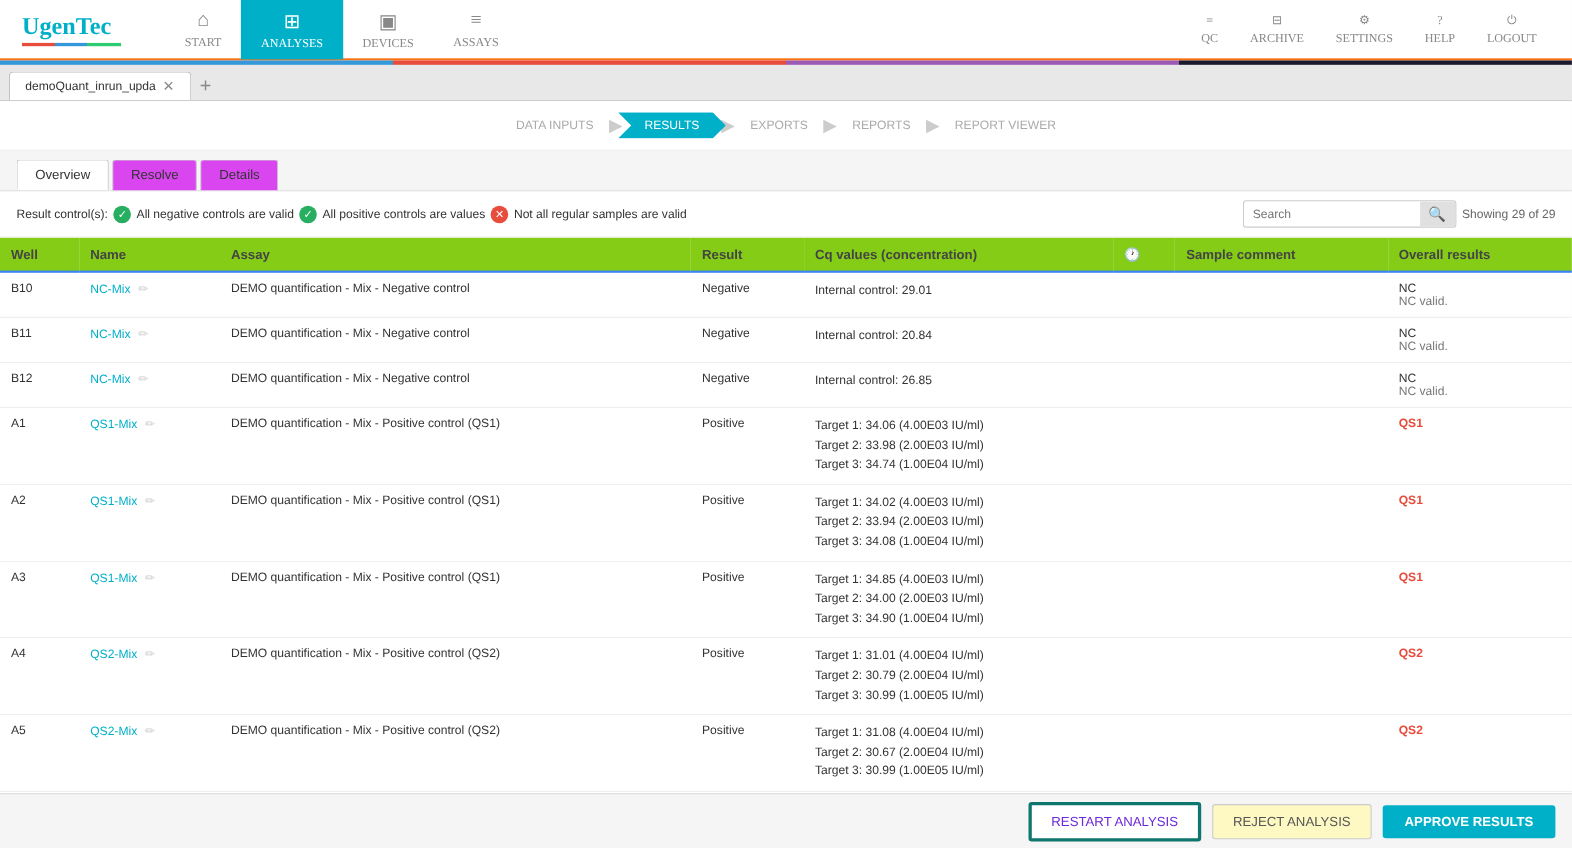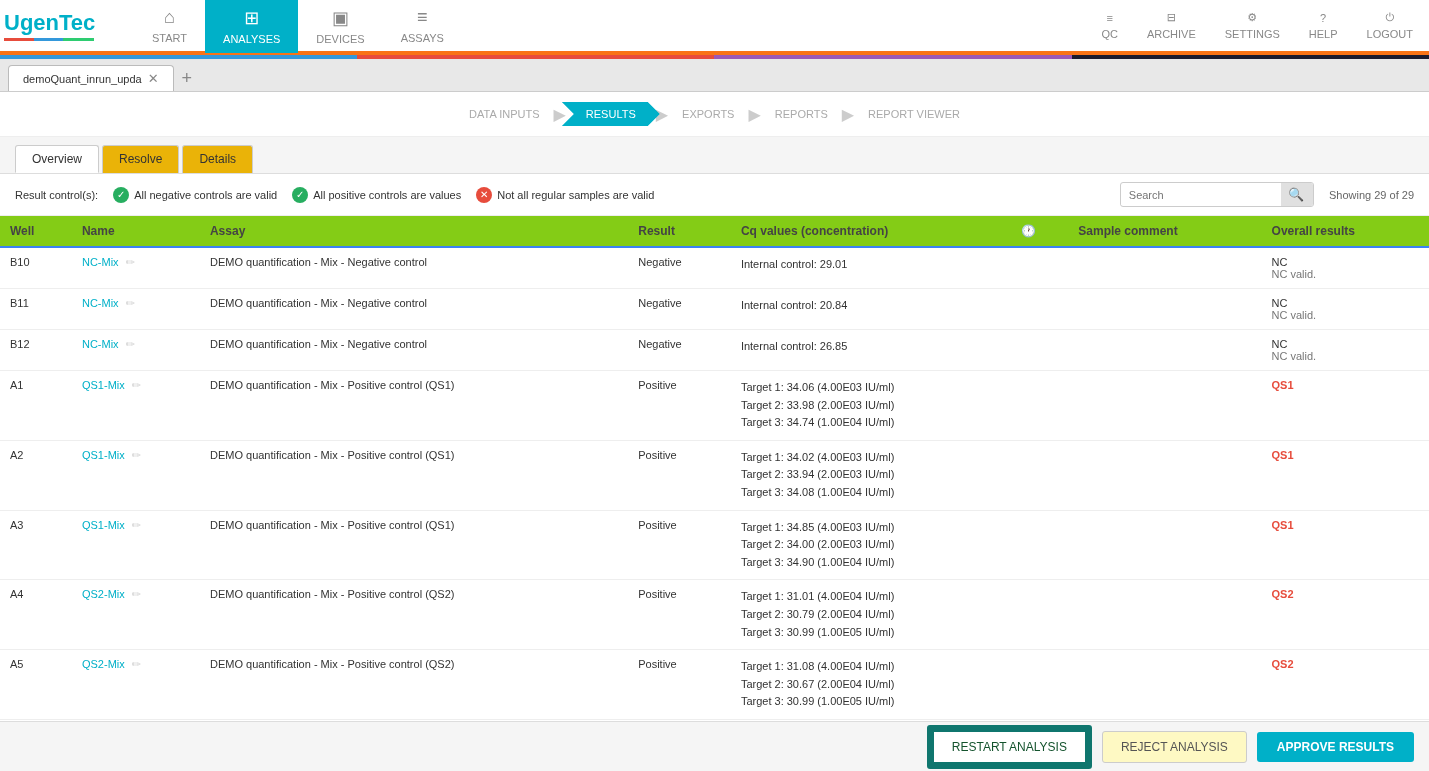--- a/index.html
+++ b/index.html
@@ -3,23 +3,24 @@
   <meta charset="utf-8">
   <style>
     * { box-sizing: border-box; margin: 0; padding: 0; }
     body { font-family: Arial, sans-serif; font-size: 12px; background: #f0f0f0; color: #333; overflow: hidden; }
 
     
     .top-nav {
       display: flex;
       align-items: center;
       background: #fff;
-      border-bottom: 4px solid #f97316;
+      border-bottom: 2px solid #f97316;
       height: 55px;
-      padding: 0 4px;
+      padding: 0 20px;
+      font-family: Liberation Serif, serif;
     }
     .logo-area {
       width: 130px;
       display: flex;
       align-items: center;
     }
     .logo-text {
       font-size: 22px;
       font-weight: bold;
       color: #00b0c8;
@@ -129,33 +130,33 @@
       padding: 8px 15px 0;
       background: #f5f5f5;
       border-bottom: 1px solid #ddd;
     }
     .sub-tab {
       padding: 6px 16px;
       border: 1px solid #ccc;
       border-bottom: none;
       cursor: pointer;
       font-size: 12px;
-      background: #eab308;
+      background: #d946ef;
       border-radius: 3px 3px 0 0;
       margin-right: 3px;
     }
     .sub-tab.active { background: #fff; border-bottom: 1px solid #fff; }
 
     
     .controls-bar {
       background: #fff;
       padding: 8px 15px;
       display: flex;
       align-items: center;
-      gap: 15px;
+      gap: 5px;
       border-bottom: 1px solid #eee;
       font-size: 11px;
     }
     .control-item {
       display: flex;
       align-items: center;
       gap: 5px;
     }
     .check-green {
       width: 16px; height: 16px;
@@ -250,26 +251,26 @@
       display: flex;
       justify-content: flex-end;
       align-items: center;
       padding: 10px 15px;
       gap: 10px;
       height: 50px;
     }
     .btn-restart {
       padding: 8px 18px;
       background: #fff;
-      border: 7px solid #0f766e;
+      border: 3px solid #0f766e;
       border-radius: 3px;
       cursor: pointer;
       font-size: 12px;
       text-transform: uppercase;
-      color: #14532d;
+      color: #6d28d9;
     }
     .btn-reject {
       padding: 8px 18px;
       background: #fef9c3;
       border: 1px solid #ccc;
       border-radius: 3px;
       cursor: pointer;
       font-size: 12px;
       text-transform: uppercase;
       color: #555;

